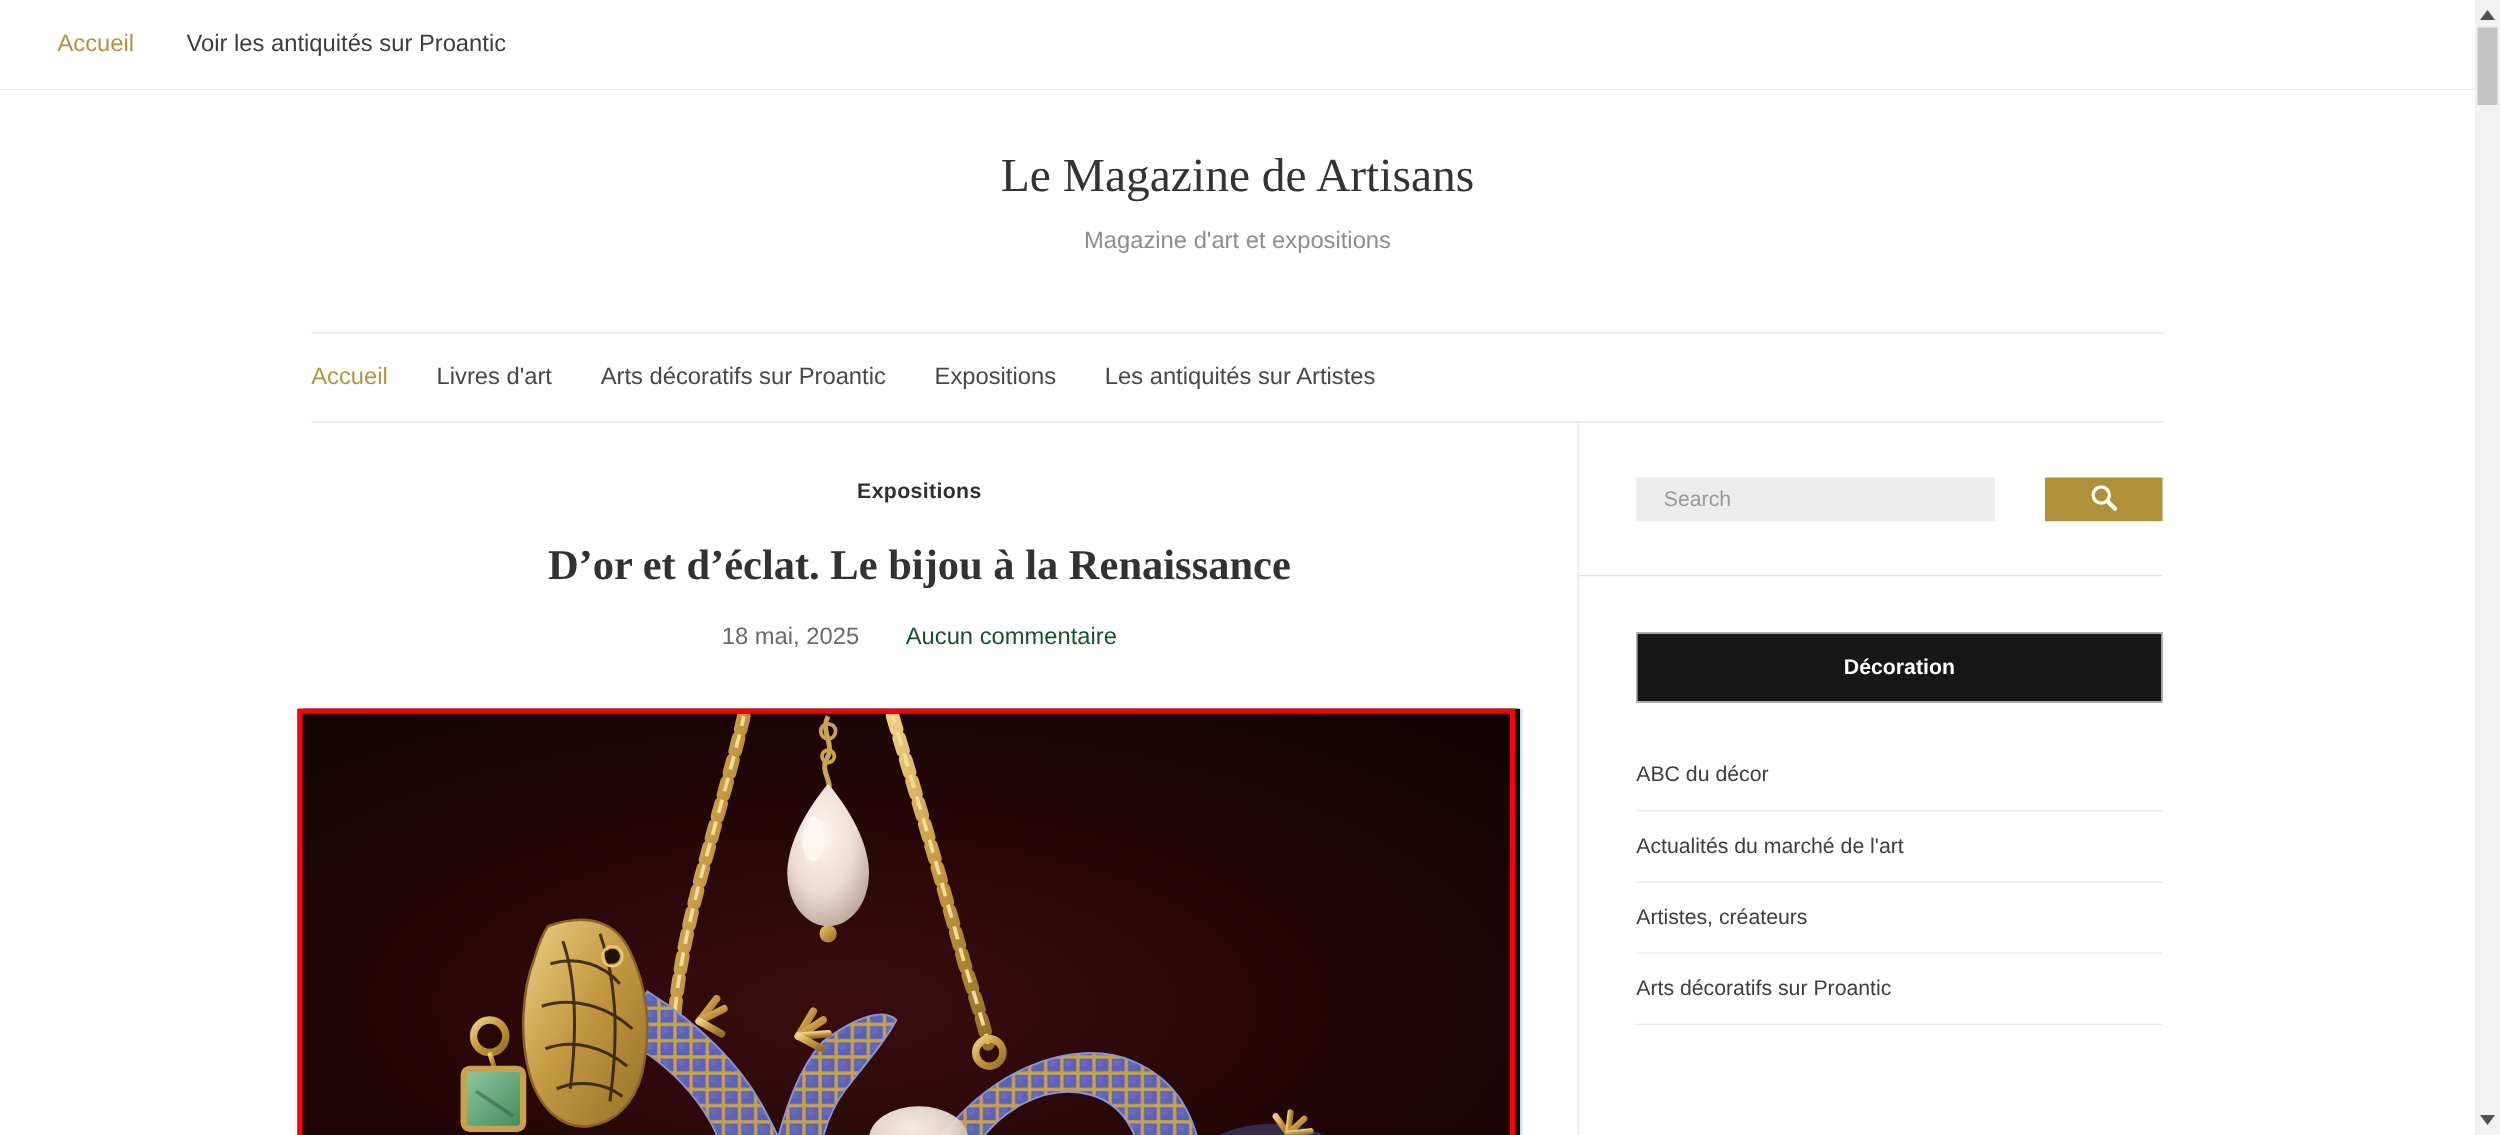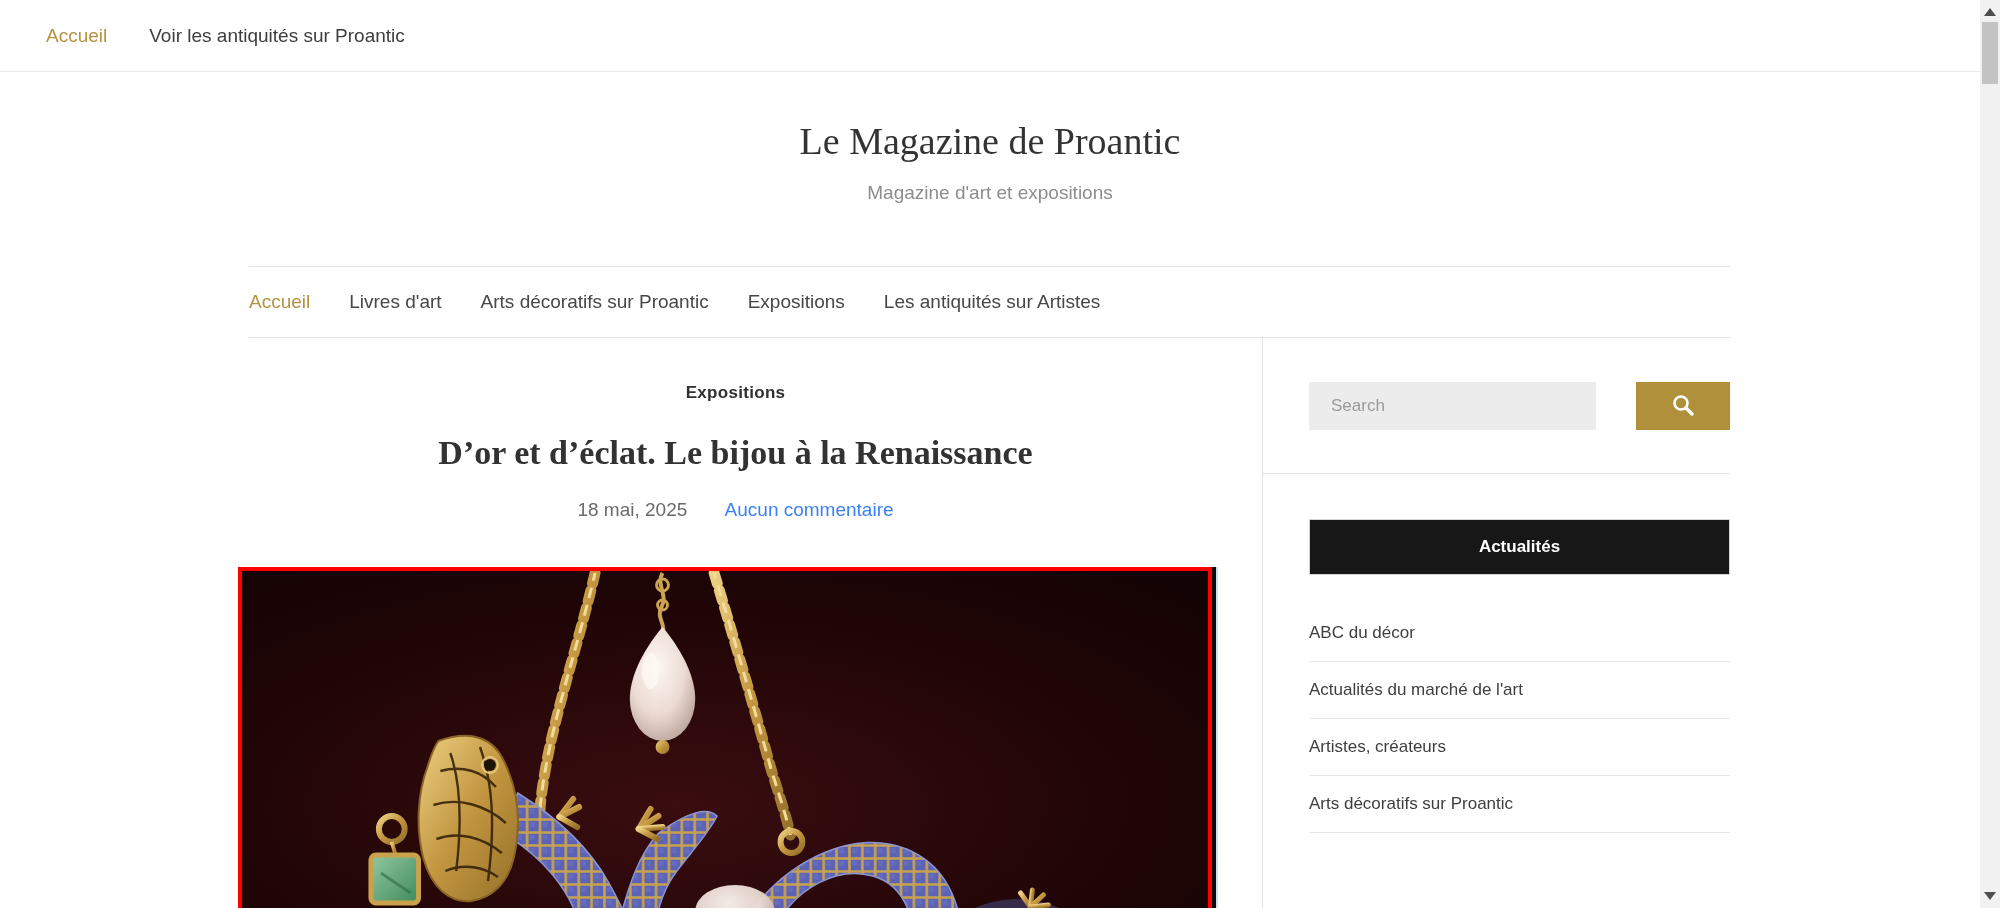--- a/index.html
+++ b/index.html
@@ -42,35 +42,35 @@
   .content-row { display:flex; align-items:stretch; min-height:600px; }
   .main-col { width:1014px; padding-right:40px; border-right:1px solid #e3e3e3; }
   .article-header { text-align:center; padding-top:45px; }
   .article-category { font-size:17px; font-weight:bold; letter-spacing:.3px; color:#2f2f2f; line-height:20px; cursor:pointer; display:inline-block; }
   .article-title {
     margin-top:26px; font-family:"Liberation Serif", serif; font-weight:700;
     font-size:34px; line-height:48px; color:#323232;
   }
   .article-meta { margin-top:20px; font-size:19px; line-height:26px; }
   .article-meta .date { color:#6a6a6a; }
-  .article-meta .comments { color:#3b82f6; margin-left:32px; cursor:pointer; }
+  .article-meta .comments { color:#14532d; margin-left:32px; cursor:pointer; }
 
   
   .featured-image {
     position:relative; margin:44px 0 0 -11px;
     width:974px; height:404px;
     border:4px solid #fe0000;
     box-shadow:4px 0 0 #0a0a0a, 6px 0 0 #cfe0f0;
     overflow:hidden; background:#1a0305;
   }
   .featured-image svg { display:block; }
 
   
   .sidebar { width:421px; margin-left:46px; padding-top:44px; }
-  .search-form { display:flex; height:48px;gap:40px; }
+  .search-form { display:flex; height:35px;gap:40px; }
   .search-input {
     flex:1; border:none; outline:none; background:#ececec;
     font-family:"Liberation Sans", sans-serif; font-size:17px; color:#555;
     padding:0 22px;
   }
   .search-input::placeholder { color:#9a9a9a; }
   .search-button {
     width:94px; border:none; background:#b1903c; cursor:pointer;
     display:flex; align-items:center; justify-content:center;
   }
@@ -99,21 +99,21 @@
 <body>
 
 <div class="page">
 
   <div class="topbar">
     <span class="link active">Accueil</span>
     <span class="link">Voir les antiquités sur Proantic</span>
   </div>
 
   <div class="masthead">
-    <div class="site-title">Le Magazine de Proantic</div>
+    <div class="site-title">Le Magazine de Artisans</div>
     <div class="site-tagline">Magazine d'art et expositions</div>
   </div>
 
   <div class="container">
 
     <nav class="mainnav">
       <span class="nav-link active">Accueil</span>
       <span class="nav-link">Livres d'art</span>
       <span class="nav-link">Arts décoratifs sur Proantic</span>
       <span class="nav-link">Expositions</span>
@@ -236,21 +236,21 @@
               <svg width="24" height="24" viewBox="0 0 24 24">
                 <circle cx="10" cy="10" r="6.5" fill="none" stroke="#ffffff" stroke-width="2.6"></circle>
                 <line x1="15" y1="15" x2="21" y2="21" stroke="#ffffff" stroke-width="3.4" stroke-linecap="round"></line>
               </svg>
             </span>
           </button>
         </div>
 
         <div class="widget-divider"></div>
 
-        <div class="cat-header">Actualités</div>
+        <div class="cat-header">Décoration</div>
 
         <ul class="cat-list">
           <li>ABC du décor</li>
           <li>Actualités du marché de l'art</li>
           <li>Artistes, créateurs</li>
           <li>Arts décoratifs sur Proantic</li>
         </ul>
       </aside>
 
     </div>

